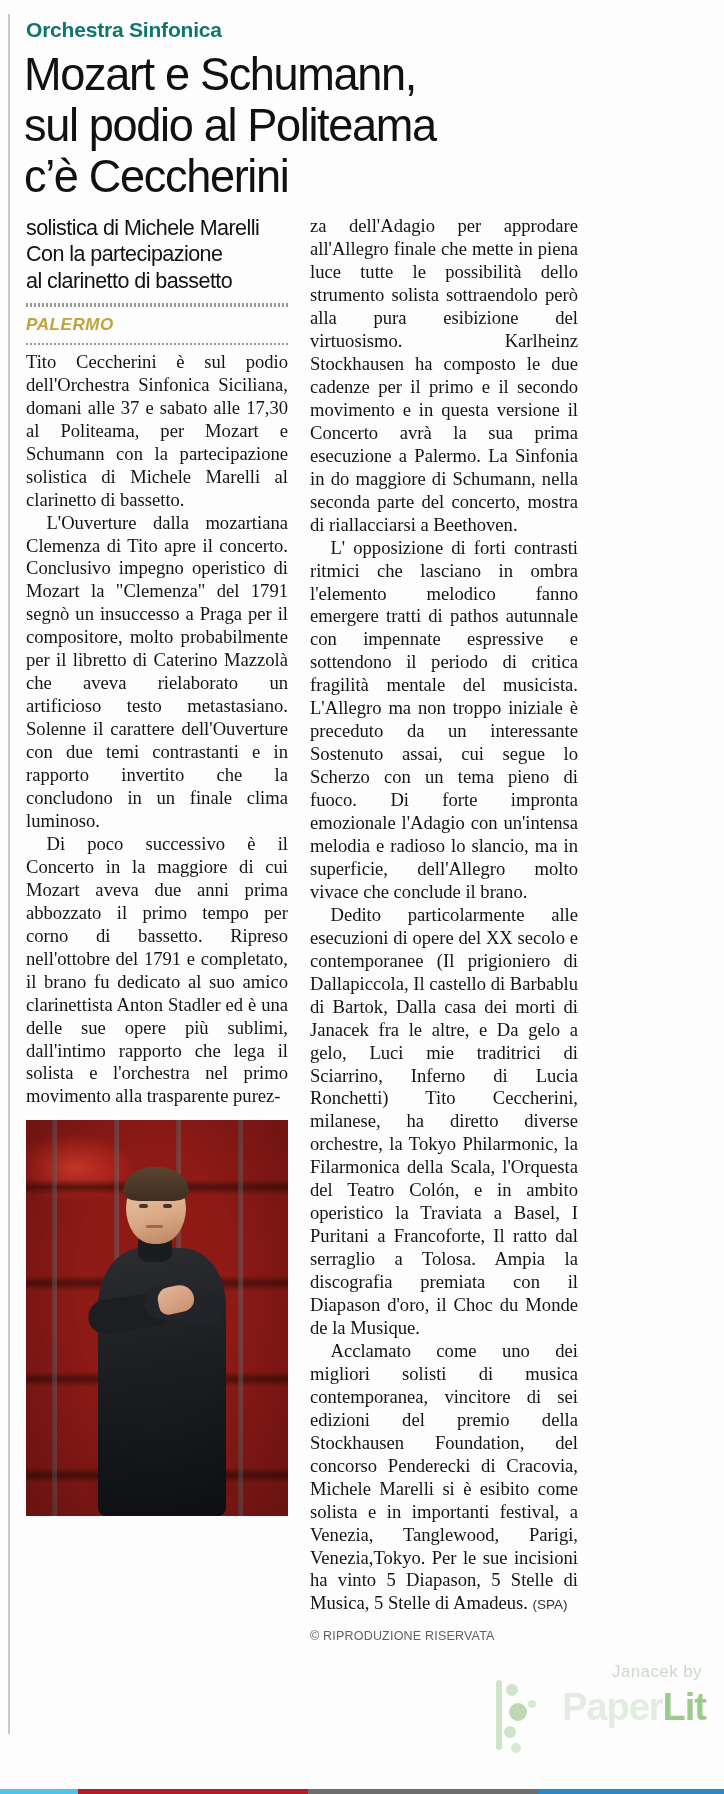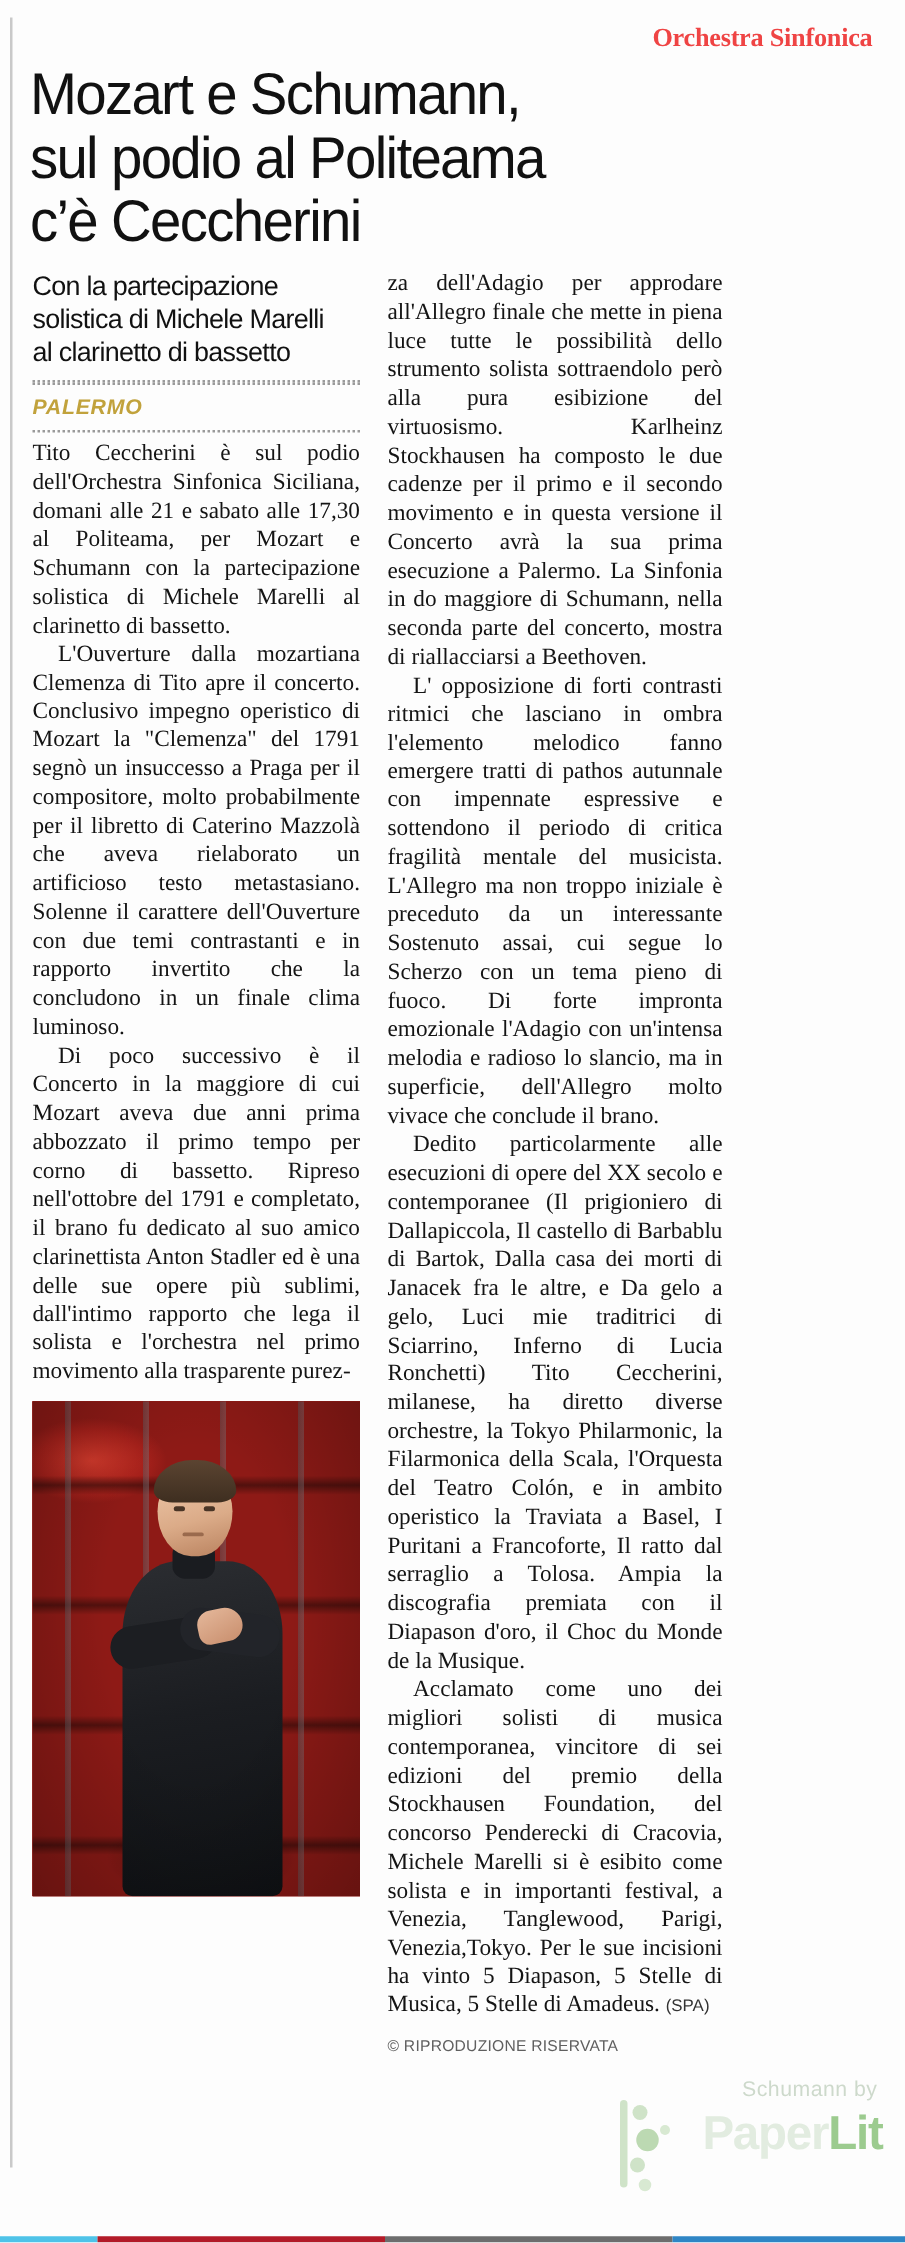--- a/index.html
+++ b/index.html
@@ -24,28 +24,27 @@
   
   .page::before {
     content: "";
     position: absolute;
     left: 8px; top: 14px; bottom: 60px;
     width: 2px;
     background: #c9c9c9;
   }
 
   .kicker {
-    font-family: Liberation Serif, serif;
+    font-family: Liberation Sans, sans-serif;
     font-weight: bold;
     font-size: 21px;
     letter-spacing: -0.2px;
-    color: #ef4444;
+    color: #0f766e;
     margin-bottom: 7px;
     padding-left: 4px;
-    text-align: right;
   }
 
   .headline {
     font-family: "Liberation Sans", sans-serif;
     font-weight: normal;
     font-size: 47px;
     line-height: 1.08;
     letter-spacing: -1.4px;
     color: #111111;
     padding-left: 2px;
@@ -294,32 +293,32 @@
     <span class="hl-line">Mozart e Schumann,</span>
     <span class="hl-line">sul podio al Politeama</span>
     <span class="hl-line">c’è Ceccherini</span>
   </div>
 
   <div class="columns">
 
     <div class="col col-left">
 
       <div class="standfirst">
+        <span class="sf-line">solistica di Michele Marelli</span>
         <span class="sf-line">Con la partecipazione</span>
-        <span class="sf-line">solistica di Michele Marelli</span>
         <span class="sf-line">al clarinetto di bassetto</span>
       </div>
 
       <div class="dotrule"></div>
       <div class="dotrule"></div>
       <div class="dateline">PALERMO</div>
       <div class="dotrule"></div>
 
       <div class="bodytext">
-        <p class="first">Tito Ceccherini è sul podio dell'Orchestra Sinfonica Siciliana, domani alle 21 e sabato alle 17,30 al Politeama, per Mozart e Schumann con la partecipazione solistica di Michele Marelli al clarinetto di bassetto.</p>
+        <p class="first">Tito Ceccherini è sul podio dell'Orchestra Sinfonica Siciliana, domani alle 37 e sabato alle 17,30 al Politeama, per Mozart e Schumann con la partecipazione solistica di Michele Marelli al clarinetto di bassetto.</p>
         <p>L'Ouverture dalla mozartiana Clemenza di Tito apre il concerto. Conclusivo impegno operistico di Mozart la "Clemenza" del 1791 segnò un insuccesso a Praga per il compositore, molto probabilmente per il libretto di Caterino Mazzolà che aveva rielaborato un artificioso testo metastasiano. Solenne il carattere dell'Ouverture con due temi contrastanti e in rapporto invertito che la concludono in un finale clima luminoso.</p>
         <p>Di poco successivo è il Concerto in la maggiore di cui Mozart aveva due anni prima abbozzato il primo tempo per corno di bassetto. Ripreso nell'ottobre del 1791 e completato, il brano fu dedicato al suo amico clarinettista Anton Stadler ed è una delle sue opere più sublimi, dall'intimo rapporto che lega il solista e l'orchestra nel primo movimento alla trasparente purez-</p>
       </div>
 
       <div class="photo-wrap">
         <div class="photo">
           <div class="seat-bg"></div>
           <div class="seat-rows"></div>
           <div class="seat-posts"></div>
           <div class="fig-shadow"></div>
@@ -353,21 +352,21 @@
 
   <div class="watermark">
     <svg class="wm-dots" viewBox="0 0 46 76">
       <rect x="0" y="2" width="6" height="70" rx="3" fill="#cfe3c8"></rect>
       <circle cx="16" cy="12" r="6" fill="#cfe3c8"></circle>
       <circle cx="22" cy="34" r="9" fill="#bcd9b2"></circle>
       <circle cx="14" cy="54" r="6" fill="#cfe3c8"></circle>
       <circle cx="20" cy="70" r="5" fill="#d8e9d2"></circle>
       <circle cx="36" cy="26" r="4" fill="#d8e9d2"></circle>
     </svg>
-    <div class="wm-powered">Schumann by</div>
+    <div class="wm-powered">Janacek by</div>
     <div class="wm-name"><span class="wm-paper">Paper</span><span class="wm-lit">Lit</span></div>
   </div>
 
   <div class="bottom-strip">
     <div class="bs-cyan"></div>
     <div class="bs-red"></div>
     <div class="bs-gray"></div>
     <div class="bs-blue"></div>
   </div>
 

